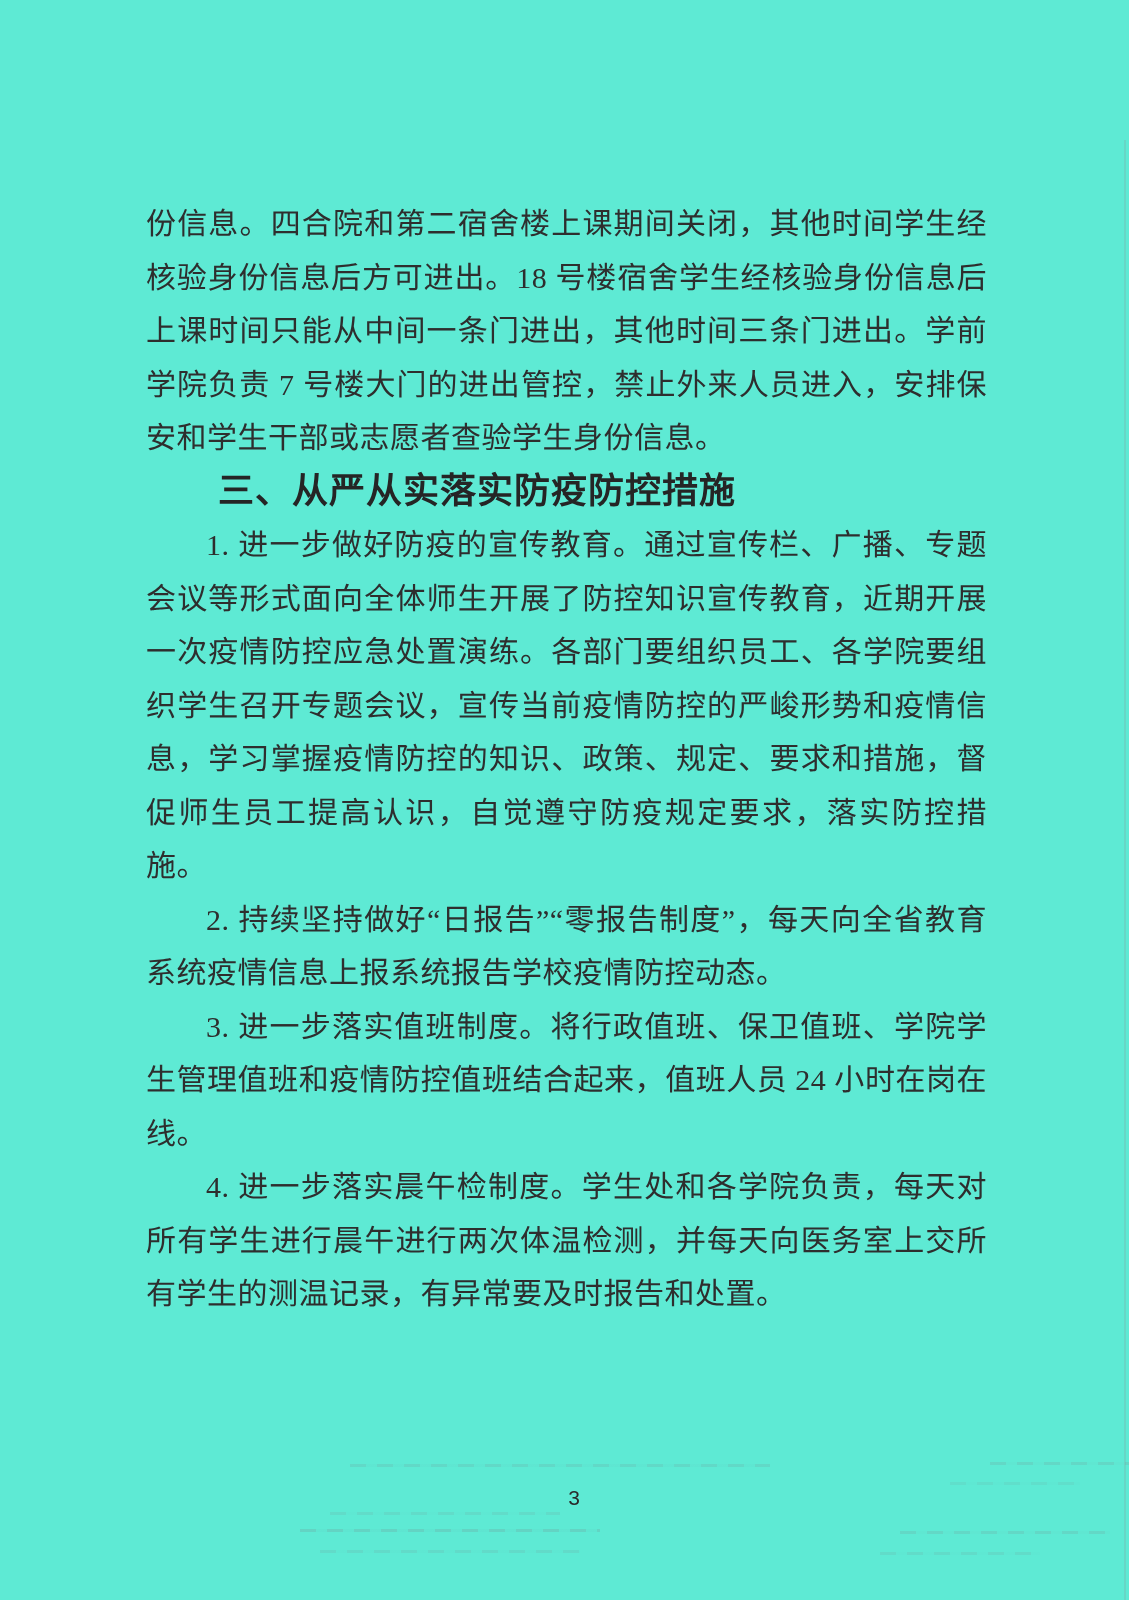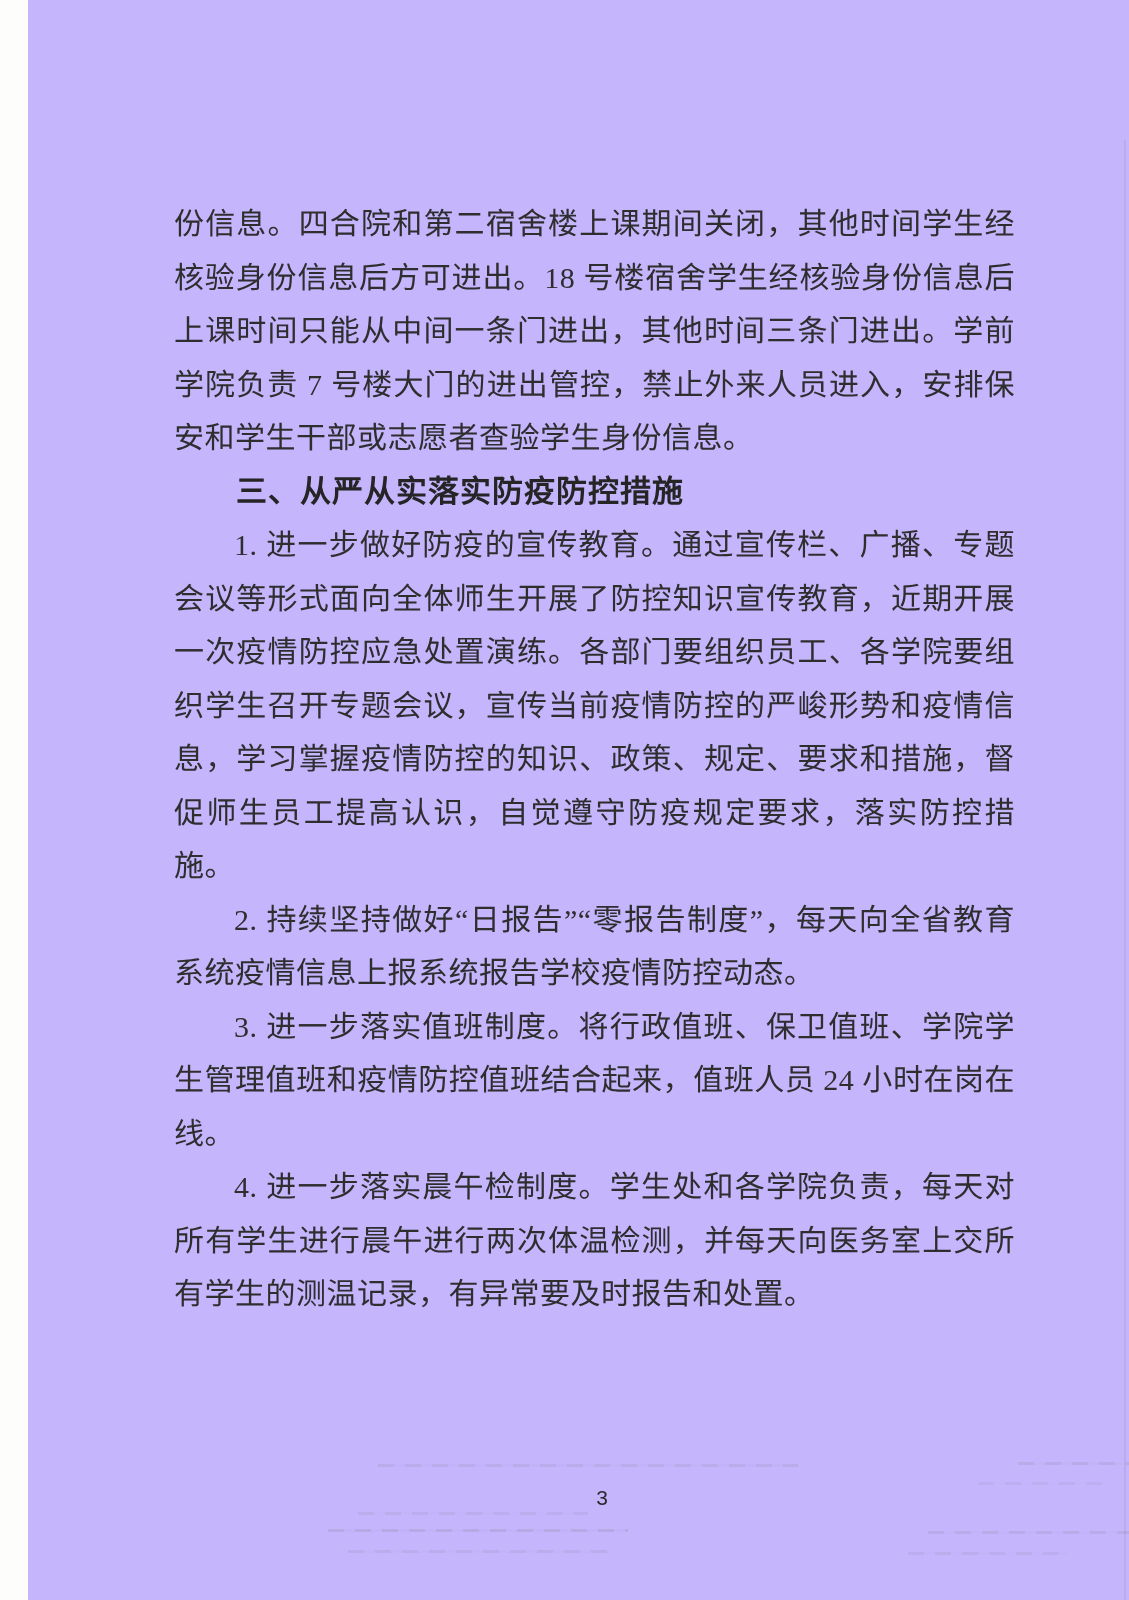--- a/index.html
+++ b/index.html
@@ -10,22 +10,21 @@
     width: 1129px;
     height: 1600px;
     background: #fdfdfc;
     position: relative;
     overflow: hidden;
     font-family: "Liberation Serif", serif;
   }
   .page {
     position: absolute;
     inset: 0;
-    background: #c4b5fd;
-    margin-left: 28px;
+    background: #5eead4;
   }
   
   .scan-edge {
     position: absolute;
     right: 3px;
     top: 140px;
     bottom: 0;
     width: 2px;
     background: rgba(140, 145, 150, 0.22);
     filter: blur(0.5px);
@@ -44,21 +43,21 @@
   }
   .para {
     margin: 0;
     text-indent: 2em;
   }
   .para.no-indent {
     text-indent: 0;
   }
   .heading {
     margin: 0;
-    font-size: 31px;
+    font-size: 36px;
     font-weight: 700;
     text-indent: 2em;
     line-height: 53.5px;
     font-family: Liberation Serif, serif;
     color: #252525;
     letter-spacing: 1px;
   }
   .page-number {
     position: absolute;
     top: 1486px;

